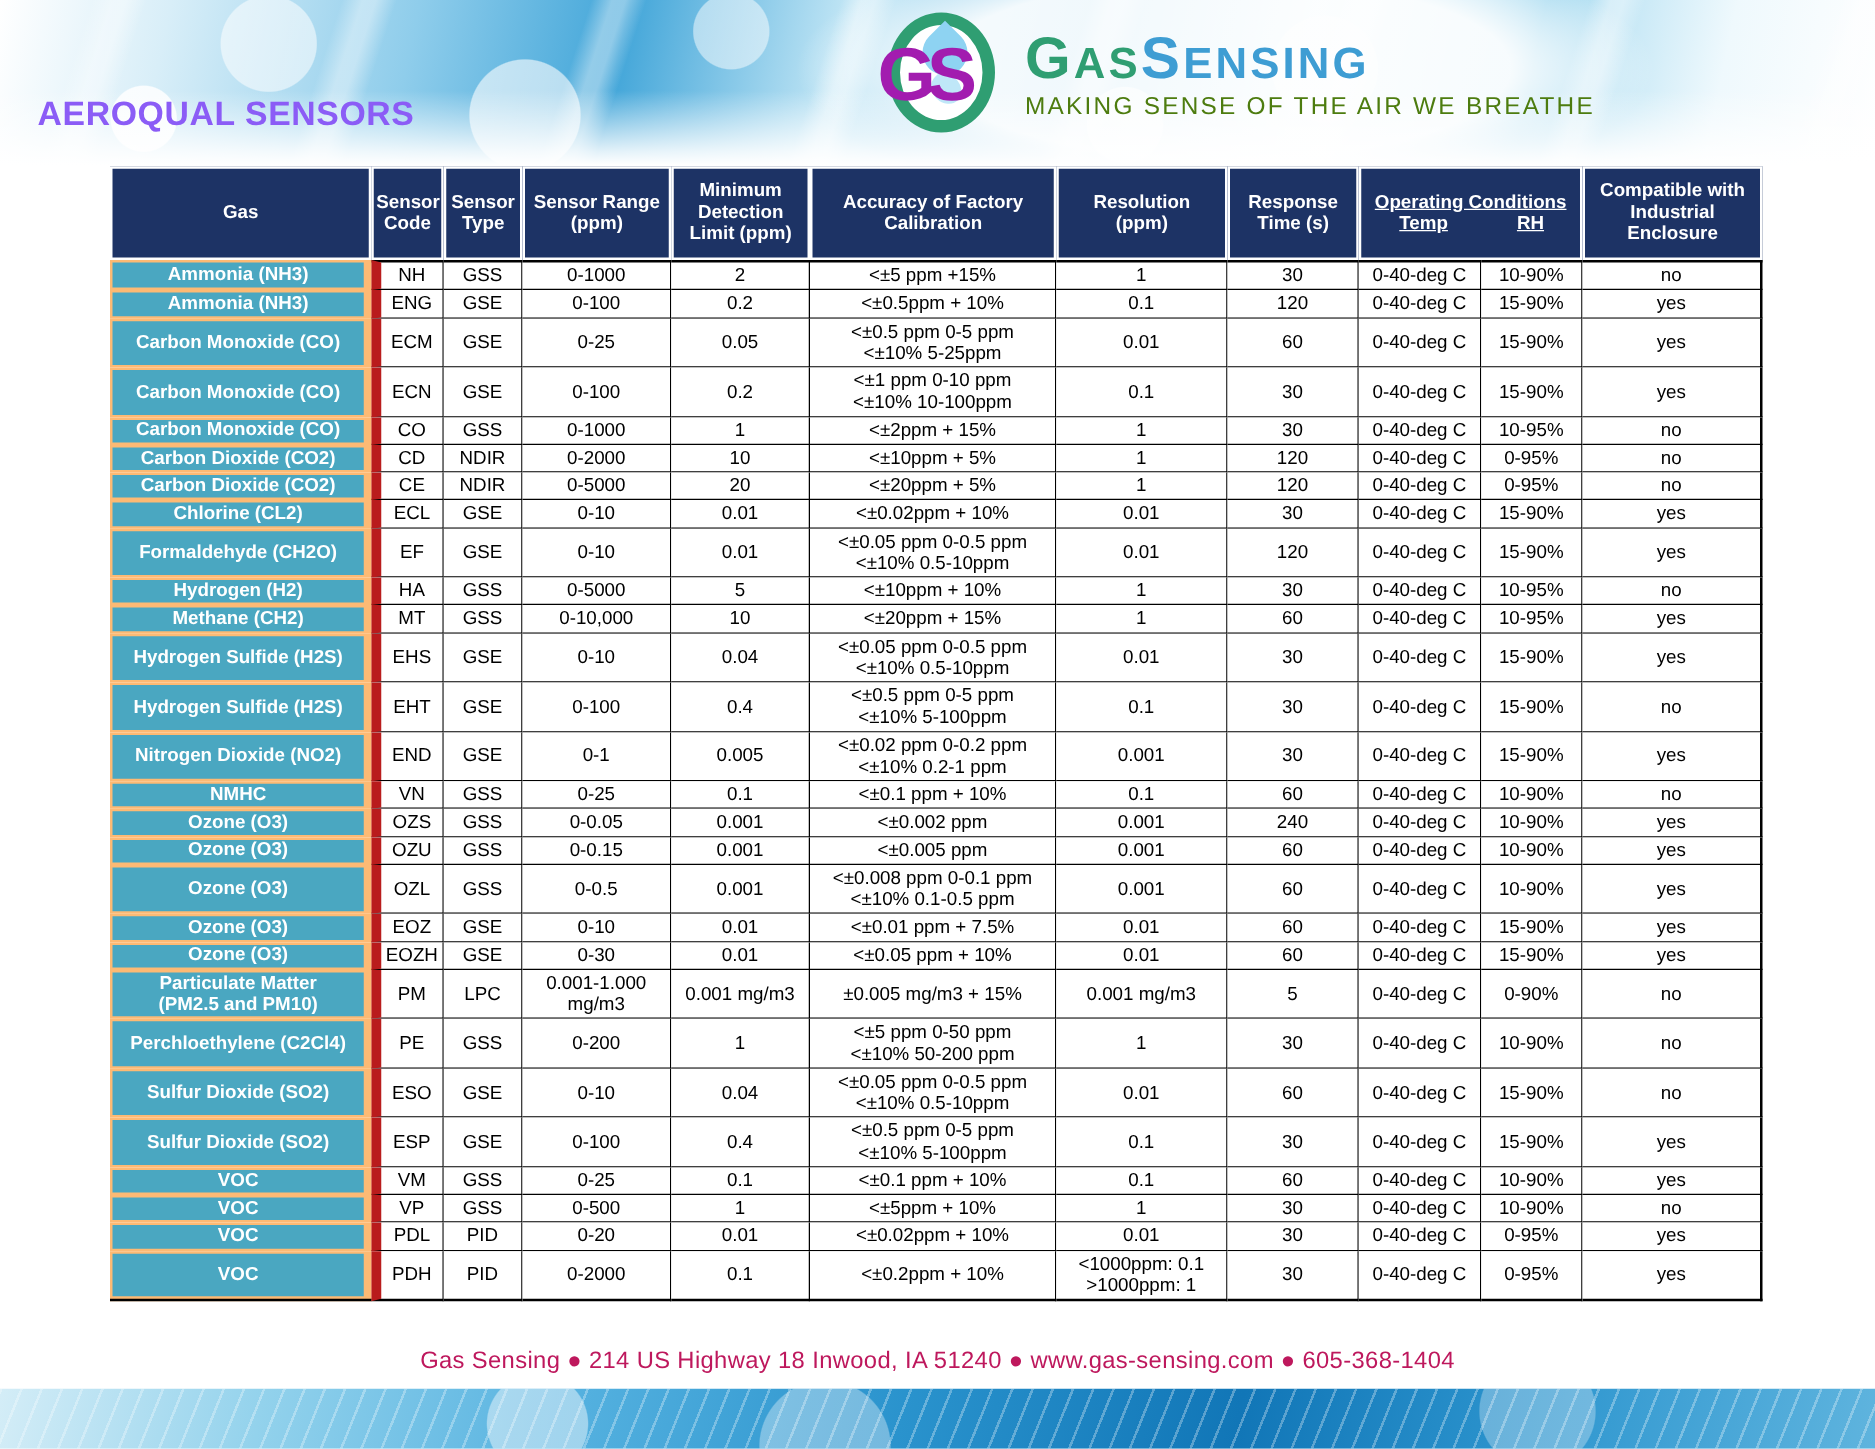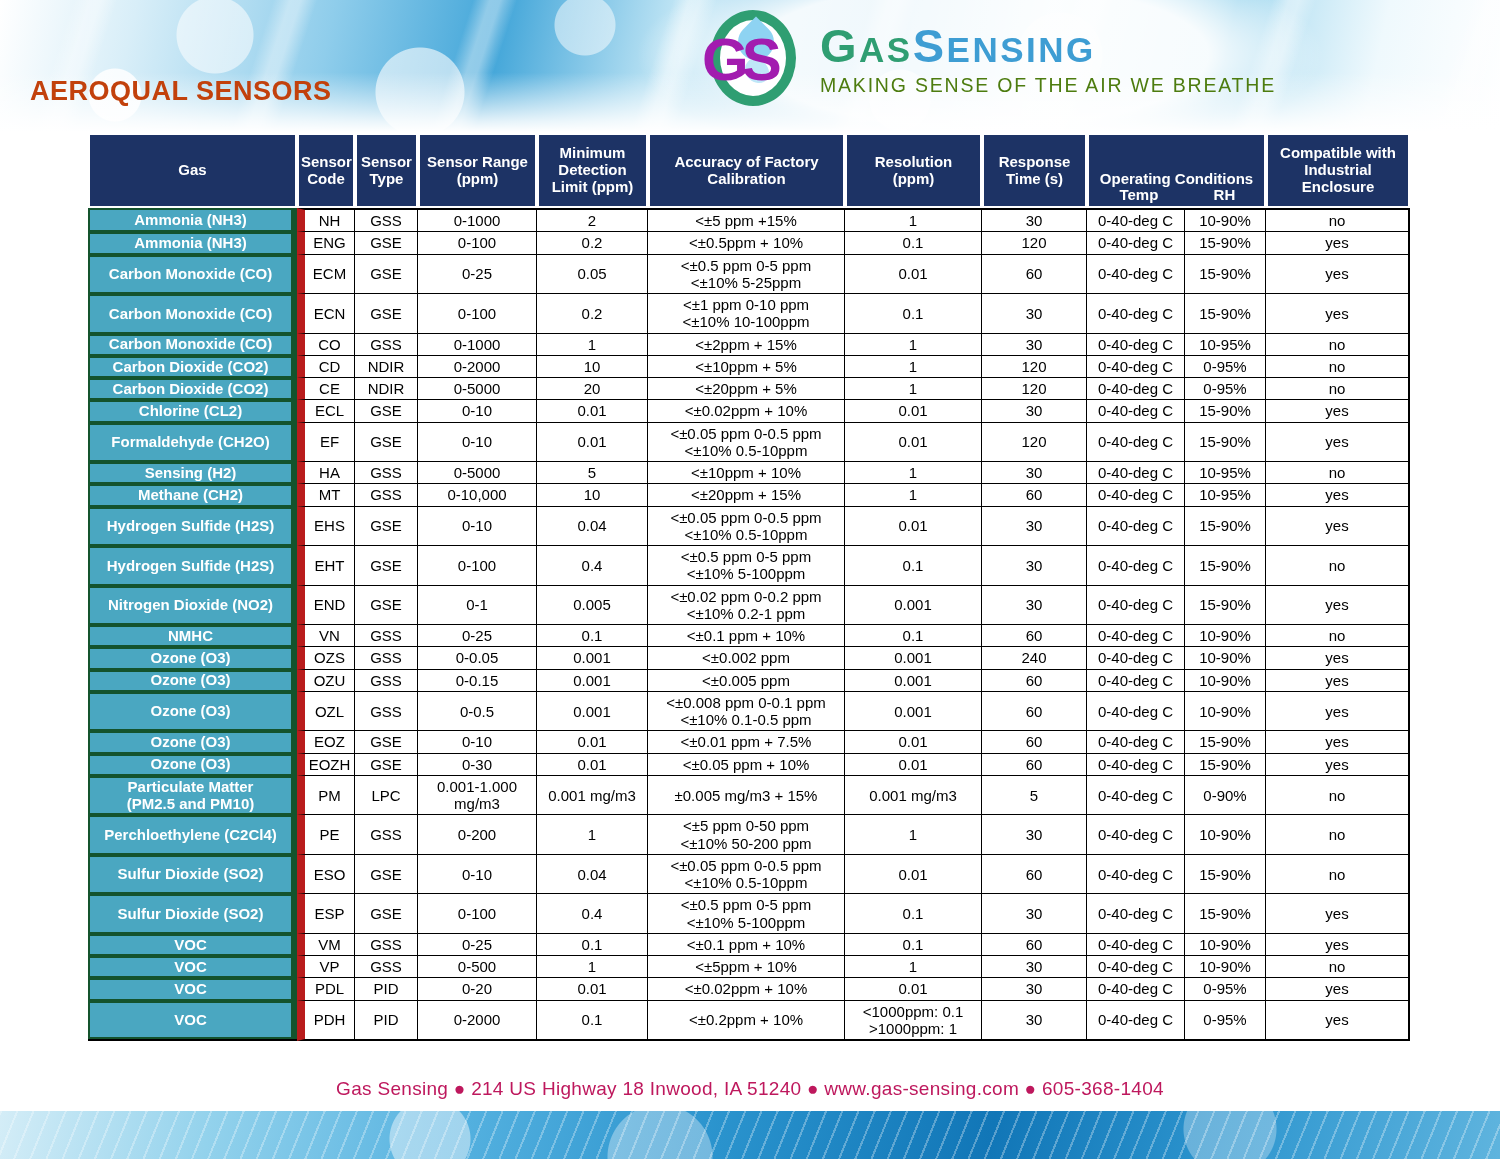--- a/index.html
+++ b/index.html
@@ -24,21 +24,21 @@
       linear-gradient(102deg,#ffffff 0%,#d8eef8 9%,#8fcdeb 22%,#43a6d9 33%,#c6e8f6 45%,#6dbde5 57%,#def2fa 69%,#a6daf0 81%,#eff9fd 91%,#ffffff 100%);
   }
   .banner-top::after{
     content:""; position:absolute; inset:0;
     background:linear-gradient(to bottom, rgba(255,255,255,0) 55%, rgba(255,255,255,.85) 92%, #ffffff 100%);
   }
 
   
   .title{
     position:absolute; left:30px; top:76px; margin:0;
-    font-size:27px; font-weight:bold; color:#c2410c; letter-spacing:.5px;
+    font-size:27px; font-weight:bold; color:#8b5cf6; letter-spacing:.5px;
   }
 
   
   .logo{ position:absolute; left:696px; top:6px; display:flex; gap:12px; }
   .mark{ width:112px; height:112px; position:relative; flex:0 0 auto; }
   .ring{ position:absolute; left:14px; top:4px; width:86px; height:96px;
          border:10px solid #2f9e72; border-radius:50%; background:#ffffff; }
   .flame{ position:absolute; left:42px; top:18px; width:36px; height:36px;
           background:#8ed3f2; border-radius:0 50% 50% 50%; transform:rotate(45deg); }
   .flame2{ position:absolute; left:50px; top:52px; width:22px; height:26px;
@@ -56,36 +56,36 @@
     position:absolute; left:88px; top:133px; width:1322px;
     border-collapse:separate; border-spacing:0; table-layout:fixed;
     font-size:15px; color:#000;
   }
   th{
     background:#1d3365; color:#ffffff; font-weight:bold; font-size:15px;
     border:2px solid #ffffff; height:57px; padding:2px; vertical-align:middle;
     text-align:center; white-space:pre-line; line-height:1.12;
   }
   th.opcond{ vertical-align:top; }
-  th.opcond .oc-wrap{ display:flex; flex-direction:column; justify-content:center; height:100%; }
+  th.opcond .oc-wrap{ display:flex; flex-direction:column; justify-content:flex-start; height:100%;text-decoration:underline; }
   th.opcond .sub{ display:flex; }
   th.opcond .sub span:first-child{ width:56%; }
   th.opcond .sub span:last-child{ width:44%; }
 
   td{
     background:#ffffff; border-right:1px solid #000; border-bottom:1px solid #000;
     text-align:center; vertical-align:middle; padding:2px 3px;
     white-space:pre-line; line-height:1.15; height:18px;
   }
   tbody tr:first-child td{ border-top:2px solid #000; }
   td.c-code{ border-left:8px solid #b91c1c; }
   td.c-enclosure{ border-right:2px solid #000; }
   tbody tr:last-child td{ border-bottom:2px solid #000; }
 
-  td.gas{ border:none; background:#14532d; position:relative; padding:0; }
+  td.gas{ border:none; background:#fdba74; position:relative; padding:0; }
   tbody tr:first-child td.gas{ border-top:none; }
   tbody tr:last-child td.gas{ border-bottom:2px solid #000; }
   .chip{
     position:absolute; left:2px; right:6px; top:2px; bottom:2px;
     background:#4aa7c1; color:#ffffff; font-weight:bold;
     display:flex; align-items:center; justify-content:center;
     white-space:pre-line; text-align:center; line-height:1.12; font-size:15px;
   }
 
   
@@ -286,21 +286,21 @@
         <td class="c-mdl">0.01</td>
         <td class="c-accuracy">&lt;±0.05 ppm 0-0.5 ppm
 &lt;±10% 0.5-10ppm</td>
         <td class="c-resolution">0.01</td>
         <td class="c-response">120</td>
         <td class="c-temp">0-40-deg C</td>
         <td class="c-rh">15-90%</td>
         <td class="c-enclosure">yes</td>
       </tr>
       <tr>
-        <td class="gas"><div class="chip">Sensing (H2)</div></td>
+        <td class="gas"><div class="chip">Hydrogen (H2)</div></td>
         <td class="c-code">HA</td>
         <td class="c-type">GSS</td>
         <td class="c-range">0-5000</td>
         <td class="c-mdl">5</td>
         <td class="c-accuracy">&lt;±10ppm + 10%</td>
         <td class="c-resolution">1</td>
         <td class="c-response">30</td>
         <td class="c-temp">0-40-deg C</td>
         <td class="c-rh">10-95%</td>
         <td class="c-enclosure">no</td>

